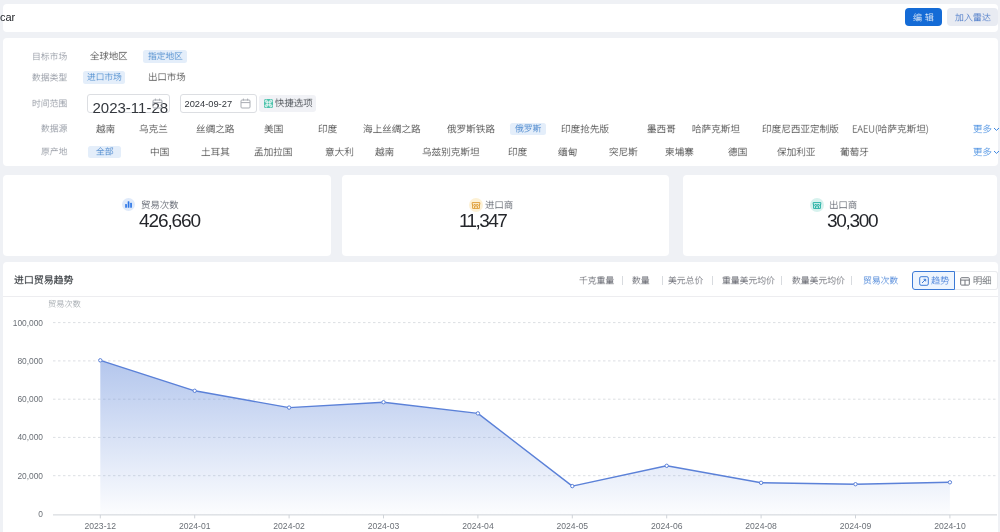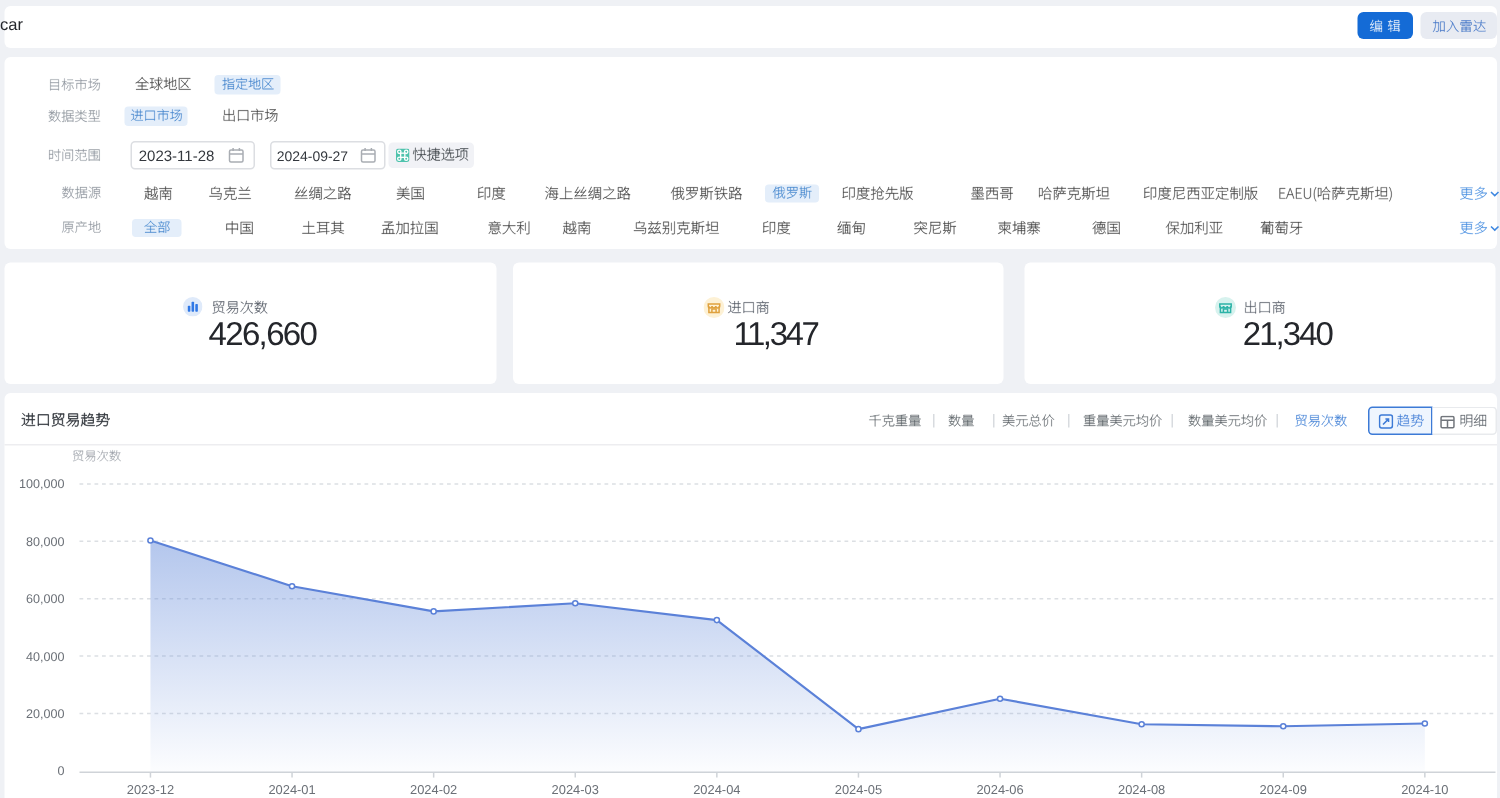--- a/index.html
+++ b/index.html
@@ -1,50 +1,50 @@
 <!DOCTYPE html>
 <html><head><meta charset="utf-8">
 <style>
 *{margin:0;padding:0;box-sizing:border-box}
 html,body{width:1000px;height:532px;background:#eff1f5;font-family:"Liberation Sans",sans-serif;overflow:hidden;position:relative}
 .abs{position:absolute}
 .card{position:absolute;background:#fff;border-radius:4px}
 .chip{position:absolute;background:#e4eefa;border-radius:2.5px}
-.num{position:absolute;color:#24262b;letter-spacing:-1.1px;font-size:22px;text-align:right;white-space:nowrap}
+.num{position:absolute;color:#24262b;letter-spacing:-1.1px;font-size:19px;text-align:left;white-space:nowrap}
 .sep{position:absolute;width:1px;height:9px;background:#d8dbdf;top:276px}
 </style></head><body>
 <div class="card" style="left:3px;top:3.5px;width:994.5px;height:28px"></div>
 <div class="card" style="left:3px;top:37.5px;width:994.5px;height:128.3px"></div>
 <div class="card" style="left:3px;top:174.8px;width:327.5px;height:81px"></div>
 <div class="card" style="left:341.5px;top:174.8px;width:327.8px;height:81px"></div>
 <div class="card" style="left:683.3px;top:174.8px;width:313.7px;height:81px"></div>
 <div class="card" style="left:3px;top:262px;width:994.5px;height:270px;border-radius:4px 4px 0 0"></div>
 <div class="abs" style="left:0;top:11px;font-size:11px;color:#24262b">car</div>
 <div class="abs" style="left:905px;top:8px;width:36.6px;height:18.4px;background:#146bd6;border-radius:4px"></div>
 <div class="abs" style="left:946.8px;top:8px;width:51.6px;height:18.4px;background:#e8ebf2;border-radius:4px"></div>
 <div class="chip" style="left:143px;top:50.3px;width:44.4px;height:12.3px"></div>
 <div class="chip" style="left:83.1px;top:71.3px;width:42.2px;height:12.3px"></div>
 <div class="chip" style="left:509.9px;top:122.5px;width:36.3px;height:12.3px"></div>
 <div class="chip" style="left:87.5px;top:145.7px;width:33.8px;height:12.3px"></div>
 <div class="abs" style="left:86.5px;top:94.3px;width:83px;height:18.4px;border:1px solid #dcdee2;border-radius:3px;background:#fff"></div>
 <div class="abs" style="left:179.5px;top:94.3px;width:77px;height:18.4px;border:1px solid #dcdee2;border-radius:3px;background:#fff"></div>
-<div class="abs" style="left:92.5px;top:99px;font-size:10px;color:#33373d">2023-11-28</div>
+<div class="abs" style="left:92.5px;top:99px;font-size:15px;color:#33373d">2023-11-28</div>
 <div class="abs" style="left:184.5px;top:99px;font-size:9.3px;color:#33373d">2024-09-27</div>
 <div class="abs" style="left:259px;top:94.8px;width:57px;height:17.6px;background:#f1f2f6;border-radius:3px"></div>
 <div class="sep" style="left:622.0px"></div>
 <div class="sep" style="left:661.6px"></div>
 <div class="sep" style="left:712.0px"></div>
 <div class="sep" style="left:781.3px"></div>
 <div class="sep" style="left:850.6px"></div>
 <div class="abs" style="left:912px;top:271.3px;width:43px;height:18.7px;background:#eef5fe;border:1px solid #3c7ad6;border-radius:3px 0 0 3px"></div>
 <div class="abs" style="left:955px;top:271.3px;width:42.5px;height:18.7px;background:#fff;border:1px solid #e8eaed;border-left:none;border-radius:0 3px 3px 0"></div>
 <div class="abs" style="left:3px;top:295.5px;width:994.5px;height:1px;background:#ededf0"></div>
 <div class="num" style="left:139px;top:210.2px;width:71px">426,660</div>
-<div class="num" style="left:485px;top:210.2px;width:60px;letter-spacing:-1.6px">11,347</div>
-<div class="num" style="left:827px;top:210.2px;width:61px;letter-spacing:-1.3px">21,340</div>
+<div class="num" style="left:459px;top:210.2px;width:60px;letter-spacing:-1.6px">11,347</div>
+<div class="num" style="left:827px;top:210.2px;width:61px;letter-spacing:-1.3px">30,300</div>
 <svg style="position:absolute;left:0;top:296px" width="1000" height="236" font-family="Liberation Sans, sans-serif">
     <defs>
       <linearGradient id="ag" x1="0" y1="0" x2="0" y2="1">
         <stop offset="0" stop-color="#6e92dc" stop-opacity="0.52"></stop>
         <stop offset="1" stop-color="#6e92dc" stop-opacity="0.02"></stop>
       </linearGradient>
     </defs>
     <line x1="53" y1="26.6" x2="997" y2="26.6" stroke="#dcdfe3" stroke-width="1" stroke-dasharray="2.5 2.5"></line>
     <line x1="53" y1="64.9" x2="997" y2="64.9" stroke="#dcdfe3" stroke-width="1" stroke-dasharray="2.5 2.5"></line>
     <line x1="53" y1="103.2" x2="997" y2="103.2" stroke="#dcdfe3" stroke-width="1" stroke-dasharray="2.5 2.5"></line>

